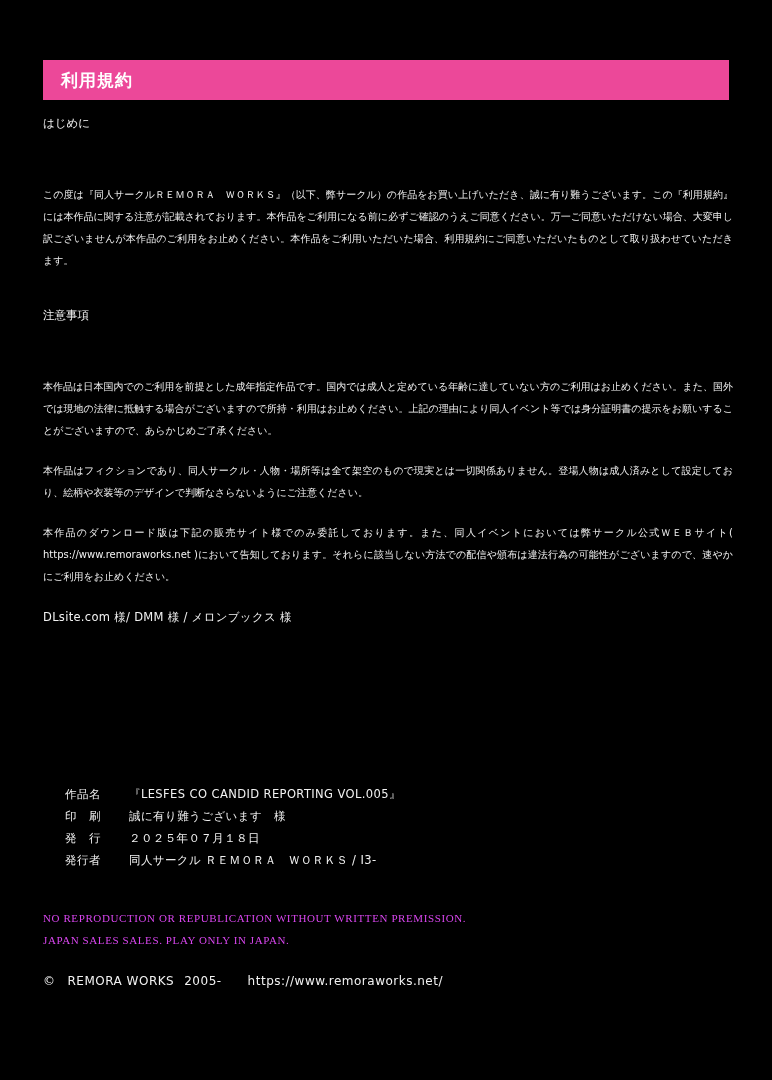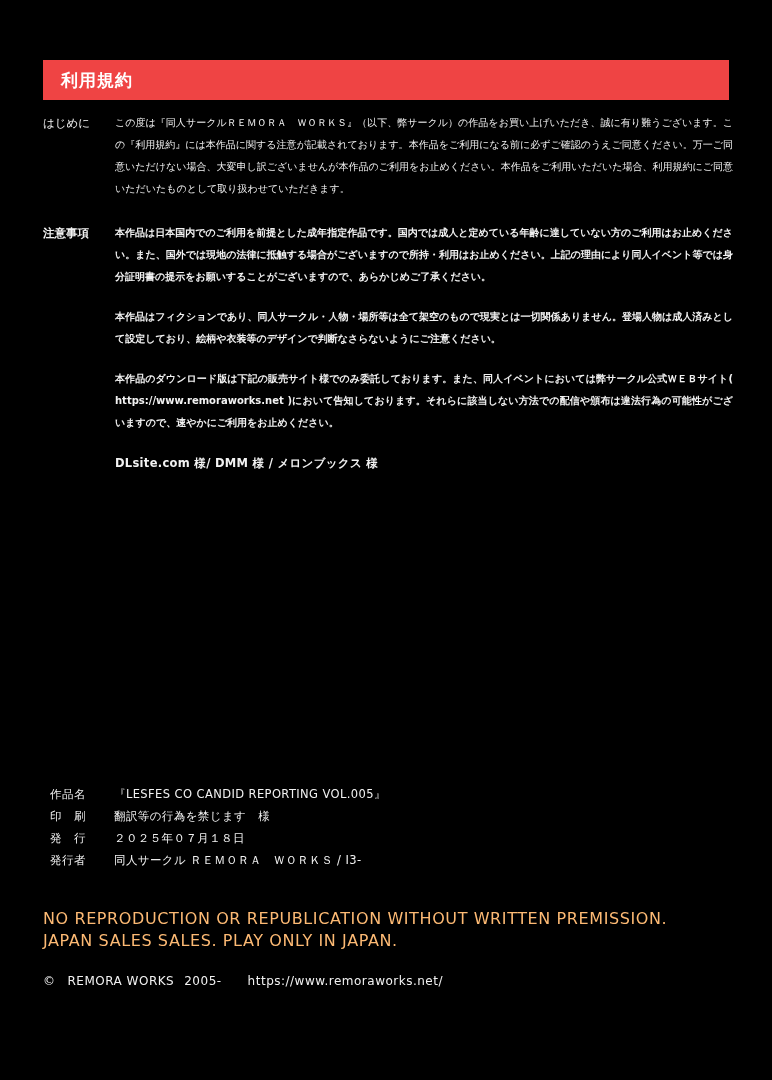--- a/index.html
+++ b/index.html
@@ -21,21 +21,21 @@
     background: #000000;
   }
 
   
   .title-bar {
     position: absolute;
     left: 43px;
     top: 60px;
     width: 686px;
     height: 40px;
-    background: #ef4444;
+    background: #ec4899;
     display: flex;
     align-items: center;
   }
   .title-bar .title-text {
     margin-left: 18px;
     font-size: 17px;
     font-weight: bold;
     letter-spacing: 1px;
     color: #ffffff;
   }
@@ -45,20 +45,21 @@
     position: absolute;
     left: 43px;
     top: 112px;
     width: 690px;
   }
 
   .section {
     display: flex;
     align-items: flex-start;
     margin-bottom: 18px;
+    flex-direction: column;
   }
   .section-label {
     width: 72px;
     flex: 0 0 72px;
     font-size: 11.5px;
     line-height: 22px;
     color: #f2f2f2;
     white-space: nowrap;
   }
   .section-body {
@@ -98,39 +99,41 @@
     font-size: 11.5px;
     line-height: 19px;
     color: #f2f2f2;
     margin-bottom: 3px;
   }
   .colo-label {
     width: 64px;
     flex: 0 0 64px;
     white-space: nowrap;
     letter-spacing: 0.5px;
+    margin-left: 15px;
   }
   .colo-value {
     flex: 1 1 auto;
     letter-spacing: 0.4px;
   }
 
   
   .footer {
     position: absolute;
     left: 43px;
     top: 908px;
     width: 690px;
   }
   .footer-line {
-    font-size: 16px;
+    font-size: 11px;
     line-height: 21px;
-    color: #fdba74;
+    color: #d946ef;
     letter-spacing: 0.6px;
     margin-bottom: 1px;
+    font-family: Liberation Serif, serif;
   }
   .copyright {
     position: absolute;
     left: 43px;
     top: 971px;
     font-size: 12px;
     line-height: 20px;
     color: #f2f2f2;
     letter-spacing: 0.5px;
     display: flex;
@@ -153,40 +156,40 @@
   <div class="content">
 
     <div class="section">
       <div class="section-label">はじめに</div>
       <div class="section-body">
         <p class="para">この度は『同人サークルＲＥＭＯＲＡ　ＷＯＲＫＳ』（以下、弊サークル）の作品をお買い上げいただき、誠に有り難うございます。この『利用規約』には本作品に関する注意が記載されております。本作品をご利用になる前に必ずご確認のうえご同意ください。万一ご同意いただけない場合、大変申し訳ございませんが本作品のご利用をお止めください。本作品をご利用いただいた場合、利用規約にご同意いただいたものとして取り扱わせていただきます。</p>
       </div>
     </div>
 
 
-    <div class="section" style="margin-top:22px;font-weight:bold;">
+    <div class="section" style="margin-top:32px;">
       <div class="section-label">注意事項</div>
       <div class="section-body">
         <p class="para">本作品は日本国内でのご利用を前提とした成年指定作品です。国内では成人と定めている年齢に達していない方のご利用はお止めください。また、国外では現地の法律に抵触する場合がございますので所持・利用はお止めください。上記の理由により同人イベント等では身分証明書の提示をお願いすることがございますので、あらかじめご了承ください。</p>
         <p class="para">本作品はフィクションであり、同人サークル・人物・場所等は全て架空のもので現実とは一切関係ありません。登場人物は成人済みとして設定しており、絵柄や衣装等のデザインで判断なさらないようにご注意ください。</p>
         <p class="para">本作品のダウンロード版は下記の販売サイト様でのみ委託しております。また、同人イベントにおいては弊サークル公式ＷＥＢサイト( https://www.remoraworks.net )において告知しております。それらに該当しない方法での配信や頒布は違法行為の可能性がございますので、速やかにご利用をお止めください。</p>
         <div class="shops">DLsite.com 様/ DMM 様 / メロンブックス 様</div>
       </div>
     </div>
 
   </div>
 
   <div class="colophon">
     <div class="colo-row">
       <span class="colo-label">作品名</span>
       <span class="colo-value">『LESFES CO CANDID REPORTING VOL.005』</span>
     </div>
     <div class="colo-row">
       <span class="colo-label">印　刷</span>
-      <span class="colo-value">翻訳等の行為を禁じます　様</span>
+      <span class="colo-value">誠に有り難うございます　様</span>
     </div>
     <div class="colo-row">
       <span class="colo-label">発　行</span>
       <span class="colo-value">２０２５年０７月１８日</span>
     </div>
     <div class="colo-row">
       <span class="colo-label">発行者</span>
       <span class="colo-value">同人サークル ＲＥＭＯＲＡ　ＷＯＲＫＳ / I3-</span>
     </div>
   </div>

